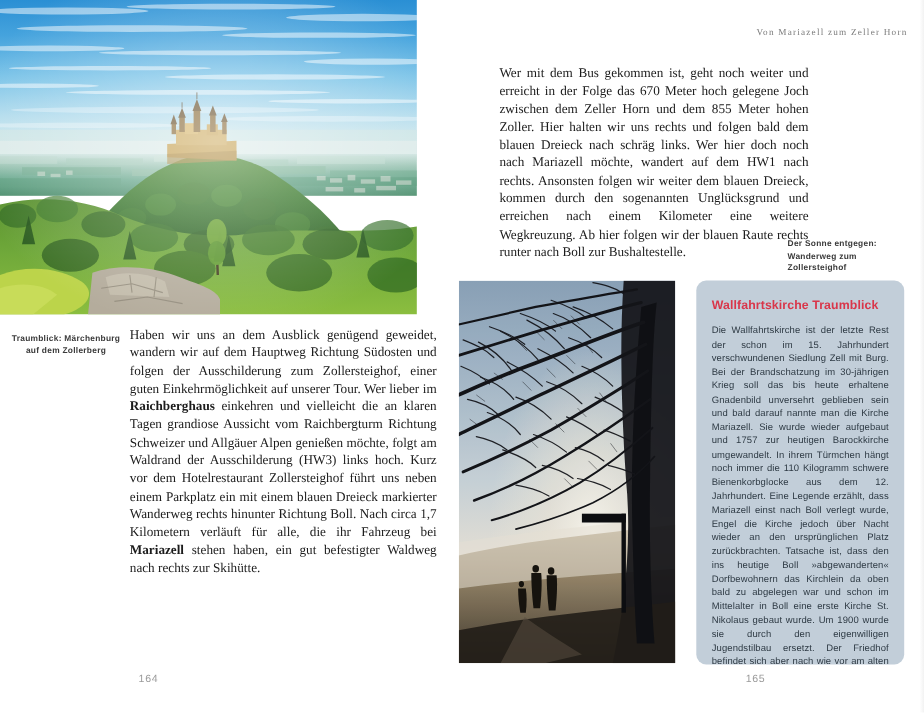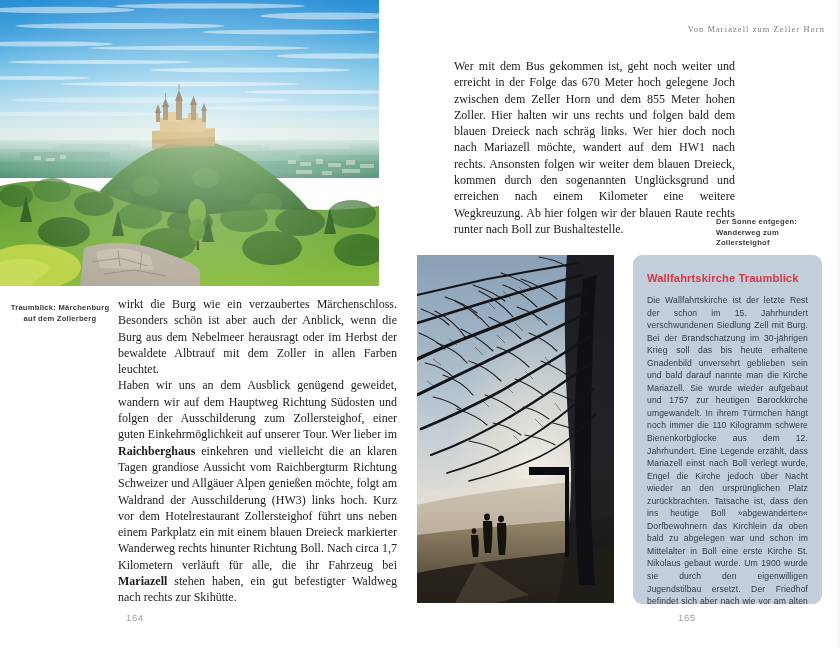--- a/index.html
+++ b/index.html
@@ -337,21 +337,20 @@
           <ellipse cx="197" cy="230" rx="8" ry="11" fill="#5d9a2c"></ellipse>
         </g>
 
         <rect x="0" y="0" width="379" height="286" fill="url(#glow)"></rect>
       </svg>
     </div>
 
     <div class="caption caption-castle">Traumblick: Märchenburg auf dem Zollerberg</div>
 
     <div class="col col-left">
-      <p><span>wirkt die Burg wie ein verzaubertes Märchenschloss. Besonders schön ist aber auch der Anblick, wenn die Burg aus dem Nebelmeer herausragt oder im Herbst der bewaldete Albtrauf mit dem Zoller in allen Farben leuchtet.</span></p>
       <p><span>Haben wir uns an dem Ausblick genügend geweidet, wandern wir auf dem Hauptweg Richtung Südosten und folgen der Ausschilderung zum Zollersteighof, einer guten Einkehrmöglichkeit auf unserer Tour. Wer lieber im </span><b>Raichberghaus</b><span> einkehren und vielleicht die an klaren Tagen grandiose Aussicht vom Raichbergturm Richtung Schweizer und Allgäuer Alpen genießen möchte, folgt am Waldrand der  Ausschilderung (HW3) links hoch. Kurz vor dem Hotelrestaurant Zollersteighof führt uns neben einem Parkplatz ein mit einem blauen Dreieck markierter Wanderweg rechts hinunter Richtung Boll. Nach circa 1,7 Kilometern verläuft für alle, die ihr Fahrzeug bei </span><b>Mariazell</b><span> stehen haben, ein gut befestigter Waldweg nach rechts zur Skihütte.</span></p>
     </div>
 
     <div class="folio folio-left">164</div>
   </div>
 
   <div class="page-right">
 
     <div class="running-head">Von Mariazell zum Zeller Horn</div>
 

